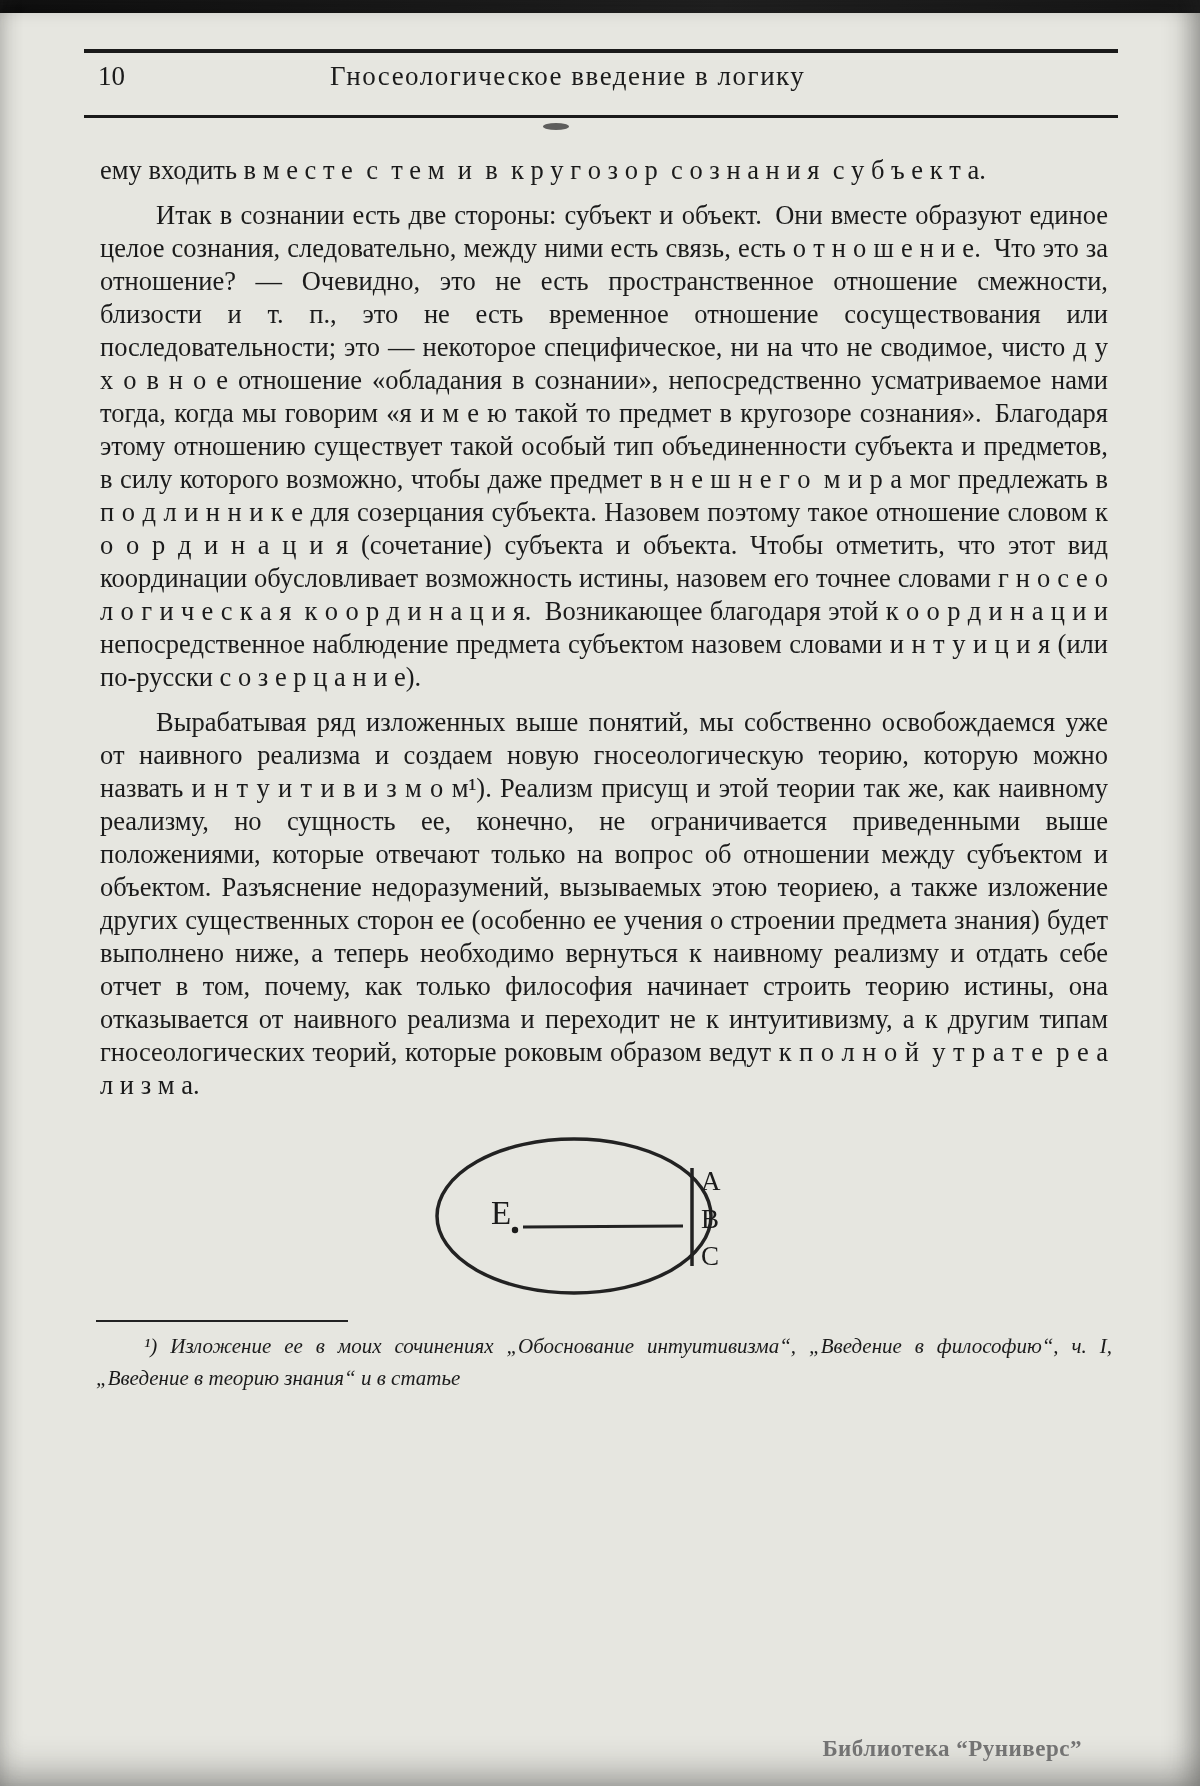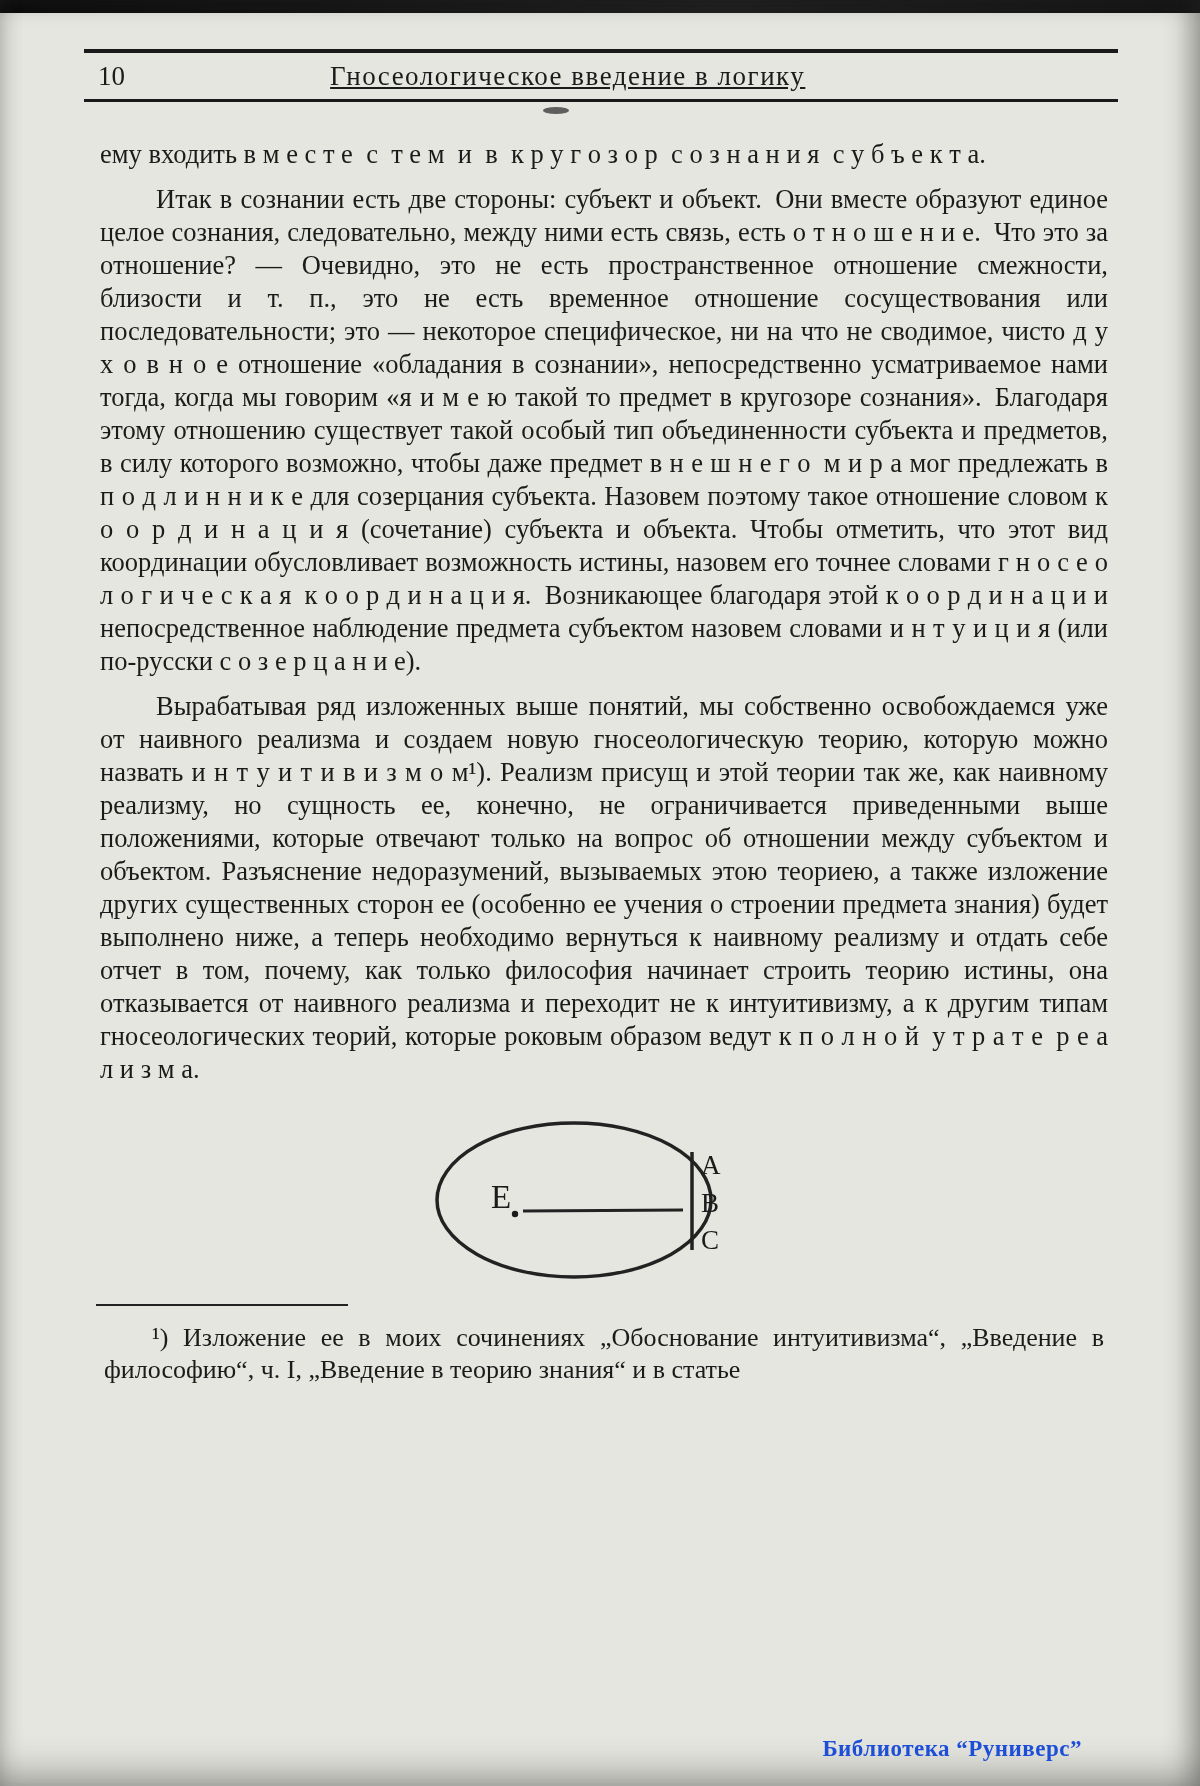--- a/index.html
+++ b/index.html
@@ -27,31 +27,30 @@
     z-index: 5;
   }
   .page { position: absolute; inset: 0; }
 
   header { margin: 49px 82px 0 84px; position: relative; }
   .rule { background: #1a1a1a; }
   .rule-thick { height: 4px; }
   .rule-thin  { height: 3px; }
   .header-row {
     position: relative;
-    height: 46px;
+    height: 62px;
     font-size: 27px;
     line-height: 46px;
   }
   .page-number { position: absolute; left: 14px; top: 0; }
   .running-title {
     position: absolute; left: 50%; top: 0;
     transform: translateX(-57%);
     letter-spacing: 1.5px;
     white-space: nowrap;
-    text-decoration: underline;
   }
   .ink-mark {
     width: 26px; height: 7px;
     background: #3c3c3c;
     border-radius: 50%;
     margin: 5px auto 0;
     position: relative; left: -45px;
     opacity: 0.8;
   }
 
@@ -78,33 +77,34 @@
     text-align: justify;
     text-indent: 0;
   }
 
   .footnote-sep {
     width: 252px; height: 2px;
     background: #222;
     margin: 16px 0 7px 8px;
   }
   .footnote {
-    margin: 16px;
-    font-size: 26px;
+    margin: 8px;
+    font-size: 21px;
     line-height: 32px;
     text-align: justify;
     text-indent: 48px;
+    font-style: italic;
   }
 
   .watermark {
     position: absolute;
     right: 118px; bottom: 24px;
     font-size: 23px;
     font-weight: bold;
-    color: #1d4ed8;
+    color: #737373;
     letter-spacing: 0.5px;
     z-index: 6;
   }
 </style>
 </head>
 <body>
 
 <div class="scan-top-edge"></div>
 
 <div class="page">

